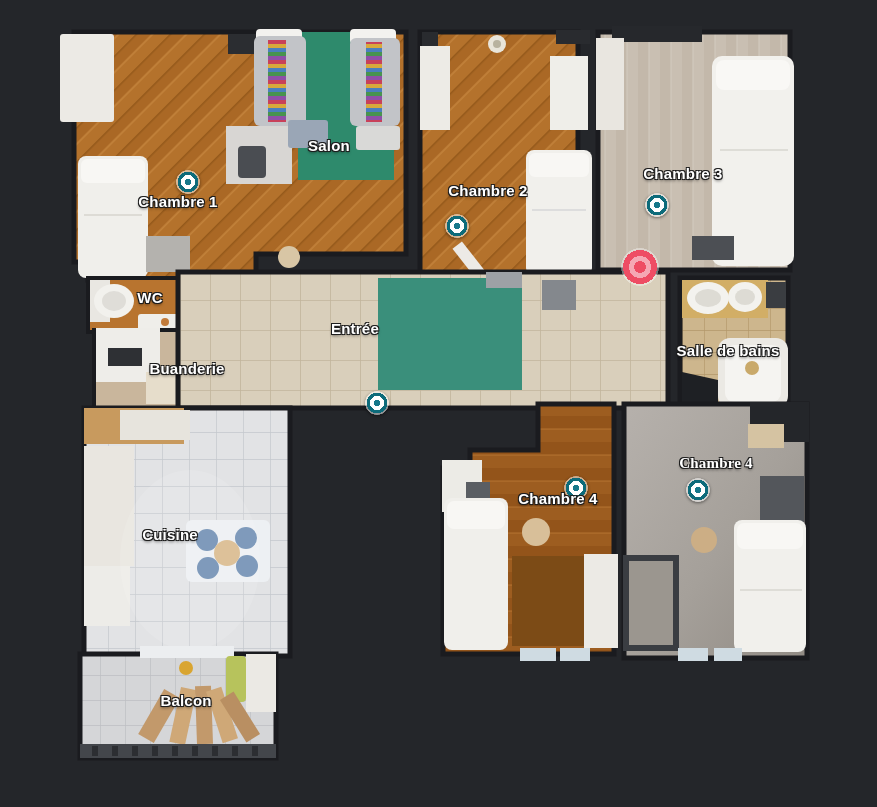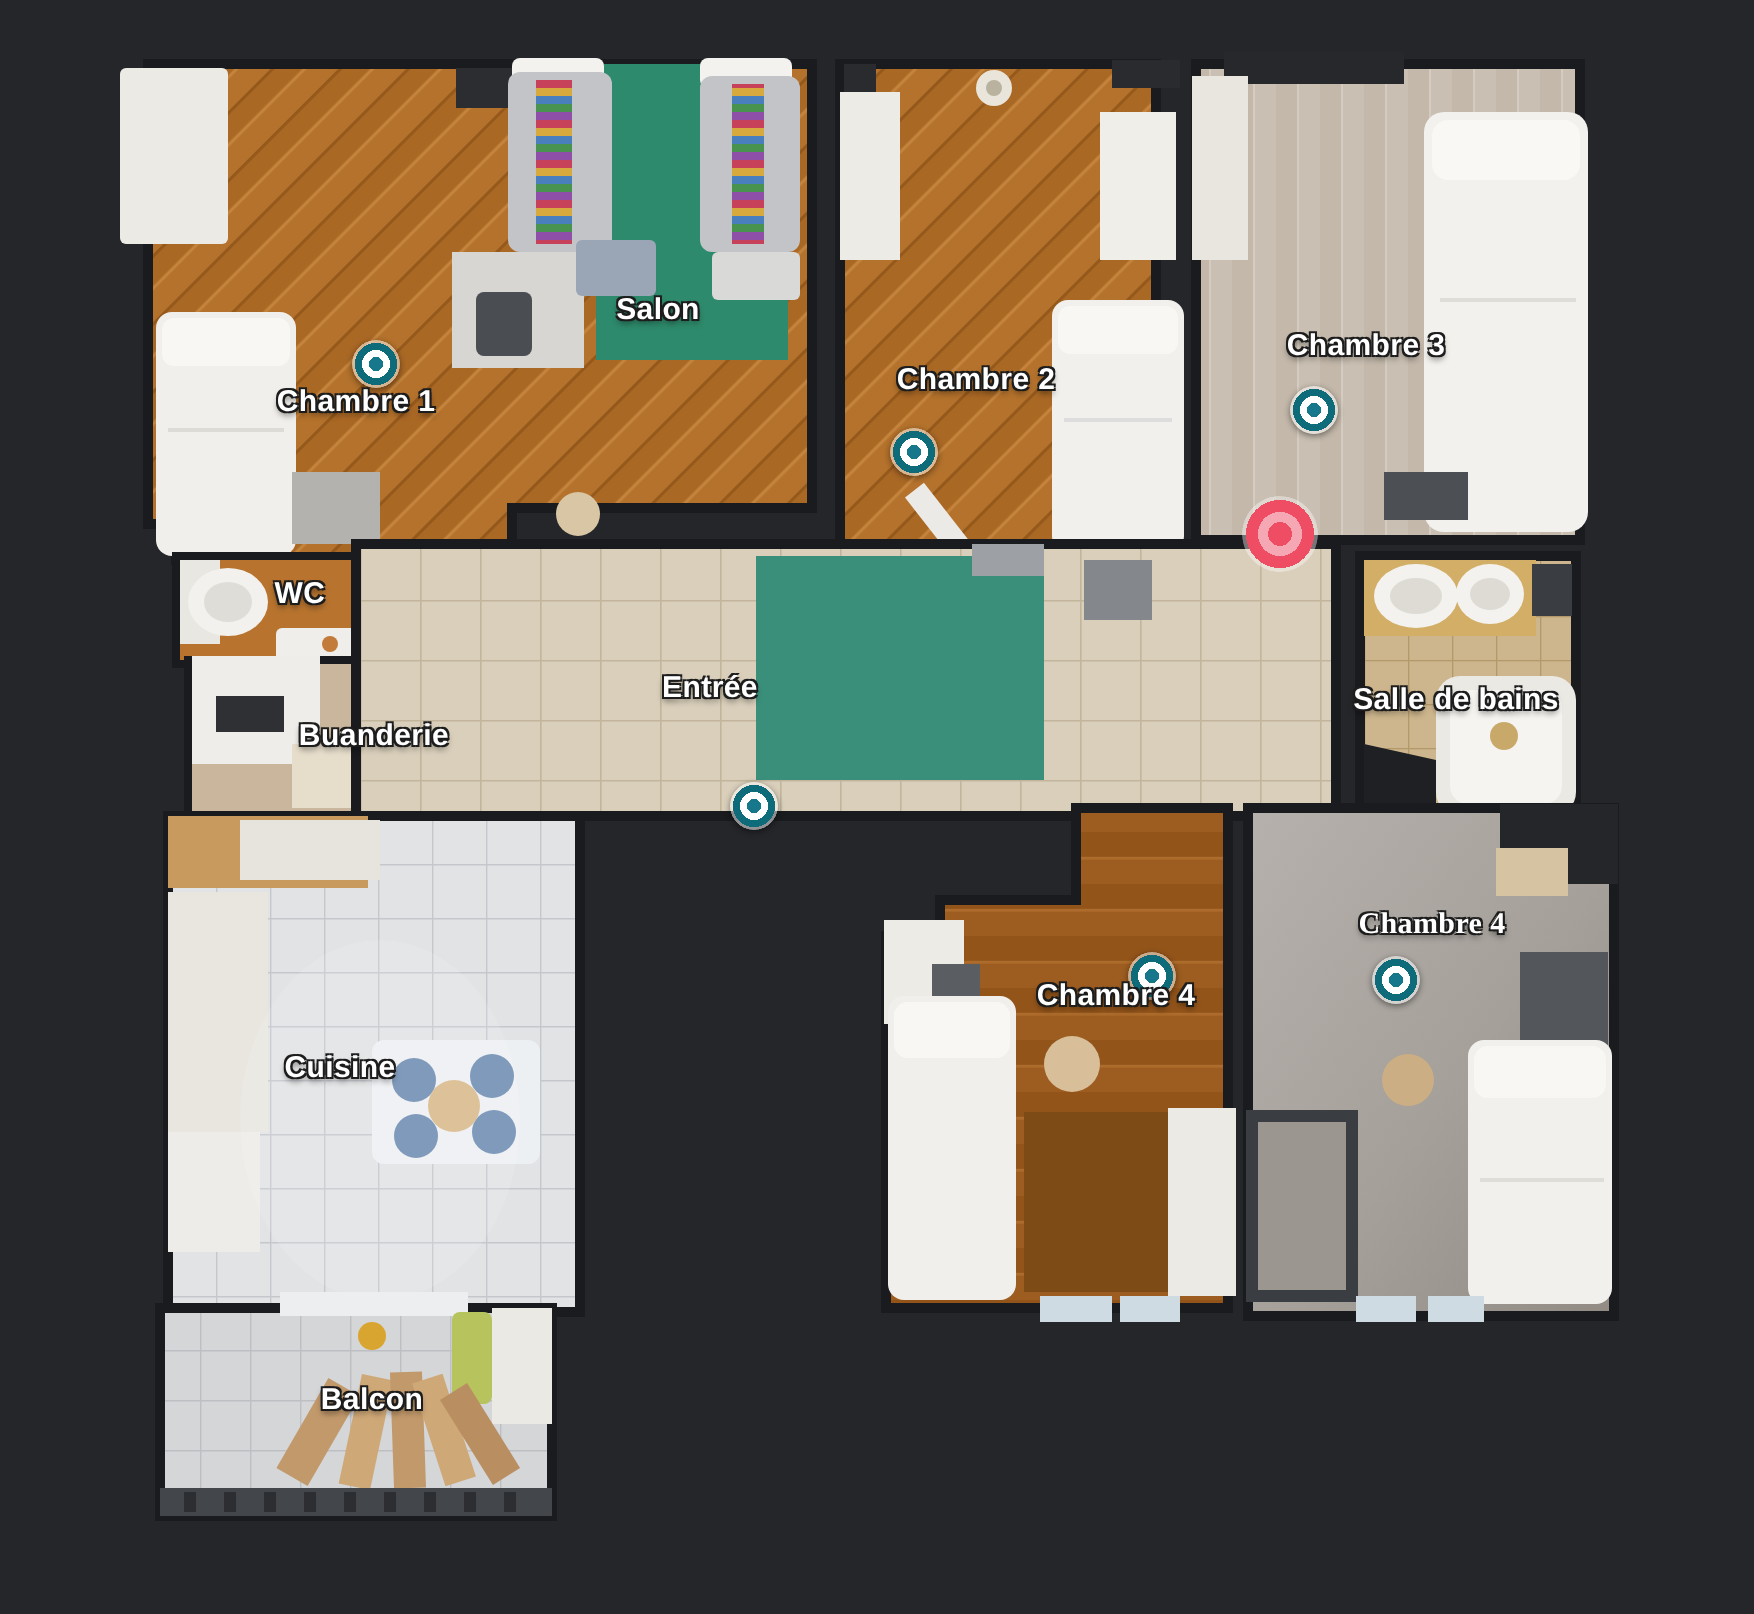--- a/index.html
+++ b/index.html
@@ -233,25 +233,25 @@
 
   <div class="overlay" id="overlay">
       <button class="waypoint" title="Chambre 1" style="left: 188px; top: 182px; background: radial-gradient(circle, rgb(22, 120, 138) 0px, rgb(22, 120, 138) 3.5px, rgb(255, 255, 255) 3.5px, rgb(255, 255, 255) 7px, rgb(13, 107, 122) 7px, rgb(13, 107, 122) 10.5px, rgba(255, 255, 255, 0.5) 10.5px, rgba(255, 255, 255, 0.5) 12px, transparent 12px);"></button>
       <button class="waypoint" title="Chambre 2" style="left: 457px; top: 226px; background: radial-gradient(circle, rgb(22, 120, 138) 0px, rgb(22, 120, 138) 3.5px, rgb(255, 255, 255) 3.5px, rgb(255, 255, 255) 7px, rgb(13, 107, 122) 7px, rgb(13, 107, 122) 10.5px, rgba(255, 255, 255, 0.5) 10.5px, rgba(255, 255, 255, 0.5) 12px, transparent 12px);"></button>
       <button class="waypoint" title="Chambre 3" style="left: 657px; top: 205px; background: radial-gradient(circle, rgb(22, 120, 138) 0px, rgb(22, 120, 138) 3.5px, rgb(255, 255, 255) 3.5px, rgb(255, 255, 255) 7px, rgb(13, 107, 122) 7px, rgb(13, 107, 122) 10.5px, rgba(255, 255, 255, 0.5) 10.5px, rgba(255, 255, 255, 0.5) 12px, transparent 12px);"></button>
       <button class="waypoint" title="Entrée" style="left: 377px; top: 403px; background: radial-gradient(circle, rgb(22, 120, 138) 0px, rgb(22, 120, 138) 3.5px, rgb(255, 255, 255) 3.5px, rgb(255, 255, 255) 7px, rgb(13, 107, 122) 7px, rgb(13, 107, 122) 10.5px, rgba(255, 255, 255, 0.5) 10.5px, rgba(255, 255, 255, 0.5) 12px, transparent 12px);"></button>
       <button class="waypoint" title="Chambre 5" style="left: 576px; top: 488px; background: radial-gradient(circle, rgb(22, 120, 138) 0px, rgb(22, 120, 138) 3.5px, rgb(255, 255, 255) 3.5px, rgb(255, 255, 255) 7px, rgb(13, 107, 122) 7px, rgb(13, 107, 122) 10.5px, rgba(255, 255, 255, 0.5) 10.5px, rgba(255, 255, 255, 0.5) 12px, transparent 12px);"></button>
       <button class="waypoint" title="Chambre 4" style="left: 698px; top: 490px; background: radial-gradient(circle, rgb(22, 120, 138) 0px, rgb(22, 120, 138) 3.5px, rgb(255, 255, 255) 3.5px, rgb(255, 255, 255) 7px, rgb(13, 107, 122) 7px, rgb(13, 107, 122) 10.5px, rgba(255, 255, 255, 0.5) 10.5px, rgba(255, 255, 255, 0.5) 12px, transparent 12px);"></button>
       <div class="current-position" style="left: 640px; top: 267px; background: radial-gradient(circle, rgb(238, 77, 100) 0px, rgb(238, 77, 100) 6px, rgb(245, 168, 180) 6px, rgb(245, 168, 180) 11px, rgb(238, 77, 100) 11px, rgb(238, 77, 100) 17px, rgba(255, 255, 255, 0.4) 17px, rgba(255, 255, 255, 0.4) 19px, transparent 19px);"></div>
       <div class="room-label" style="left: 178px; top: 201px;">Chambre 1</div>
-      <div class="room-label" style="left: 329px; top: 155px;">Salon</div>
+      <div class="room-label" style="left: 329px; top: 145px;">Salon</div>
       <div class="room-label" style="left: 488px; top: 190px;">Chambre 2</div>
       <div class="room-label" style="left: 683px; top: 173px;">Chambre 3</div>
       <div class="room-label" style="left: 150px; top: 297px; text-align: right;">WC</div>
       <div class="room-label" style="left: 143px; top: 368px; margin-left: 44px;">Buanderie</div>
-      <div class="room-label" style="left: 355px; top: 344px; text-align: center;">Entrée</div>
+      <div class="room-label" style="left: 355px; top: 328px; text-align: center;">Entrée</div>
       <div class="room-label" style="left: 728px; top: 350px;">Salle de bains</div>
       <div class="room-label" style="left: 170px; top: 534px;">Cuisine</div>
       <div class="room-label" style="left: 558px; top: 498px;">Chambre 4</div>
       <div class="room-label" style="left: 716px; top: 463px; font-family: Liberation Serif, serif;">Chambre 4</div>
       <div class="room-label" style="left: 186px; top: 700px;">Balcon</div>
     </div>
 </div>
 
 </body></html>

